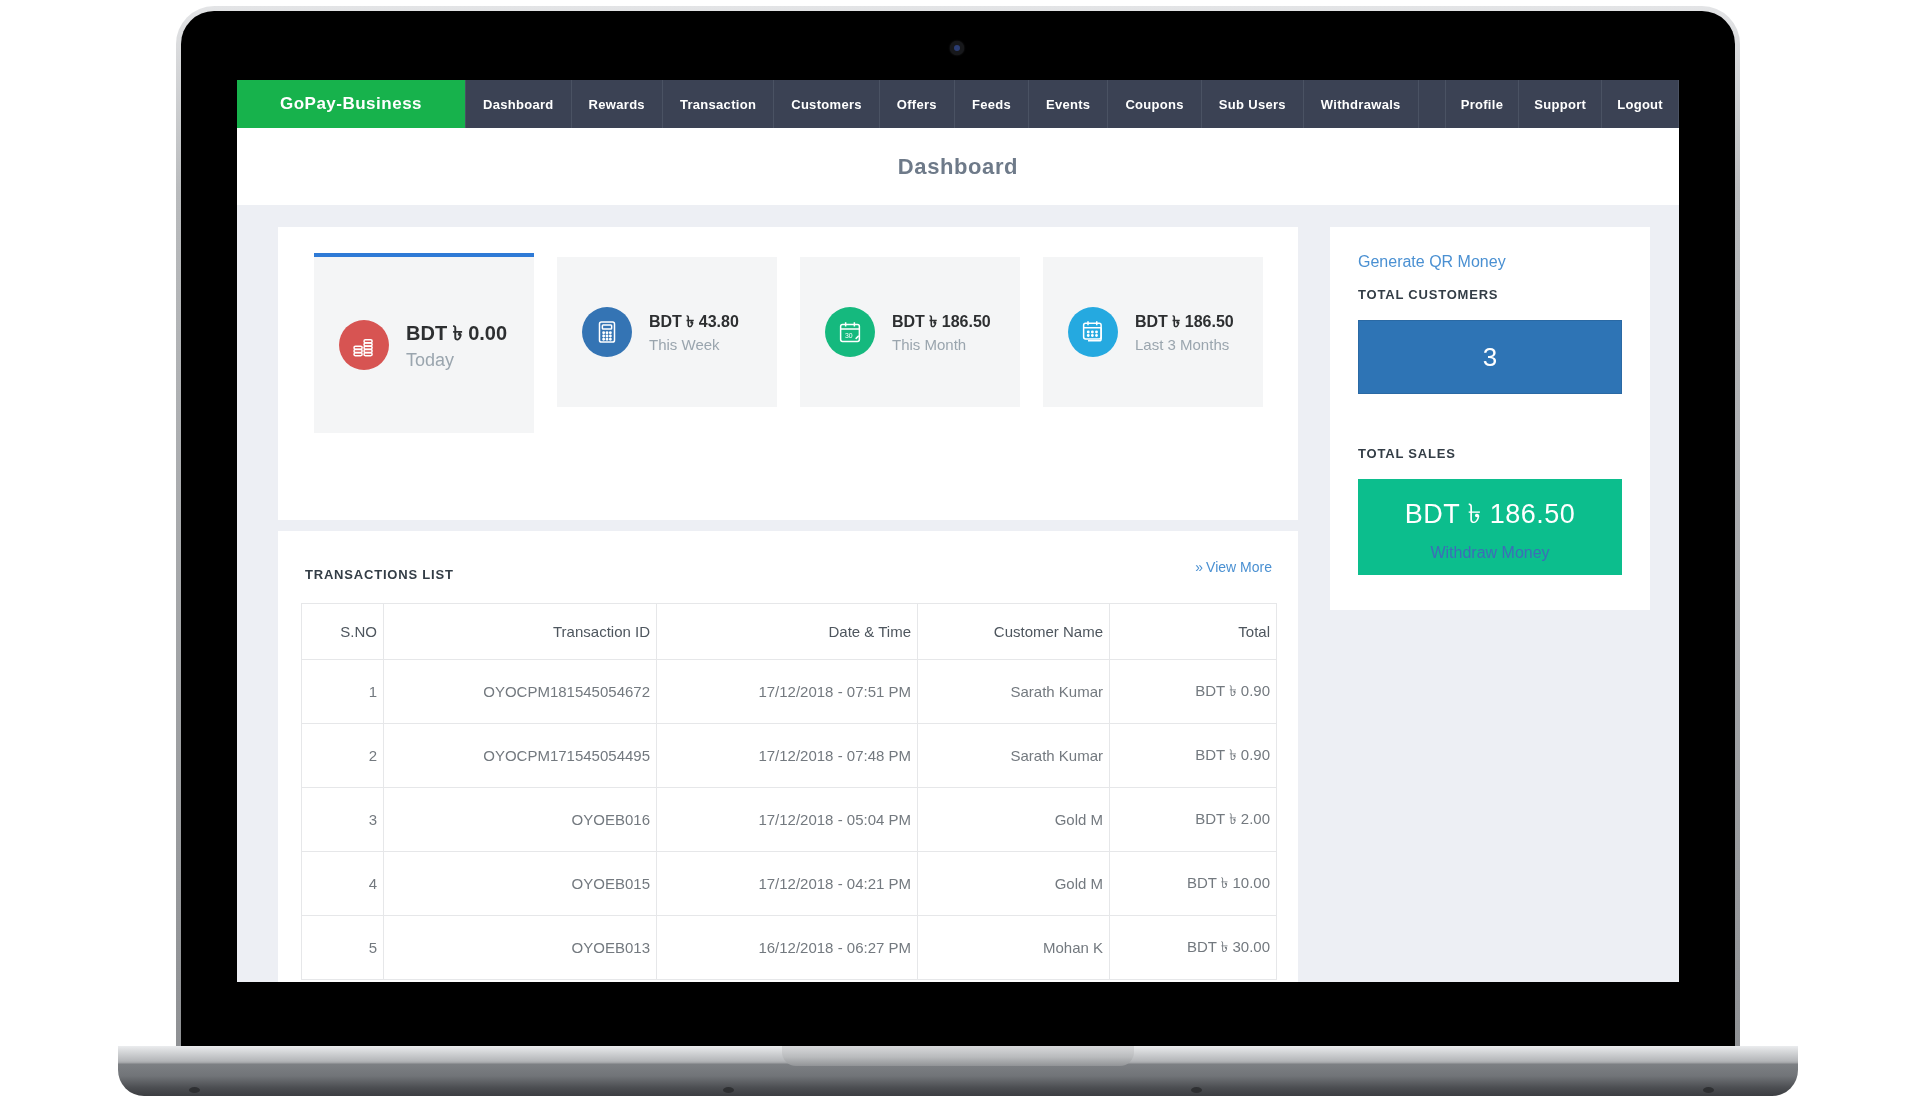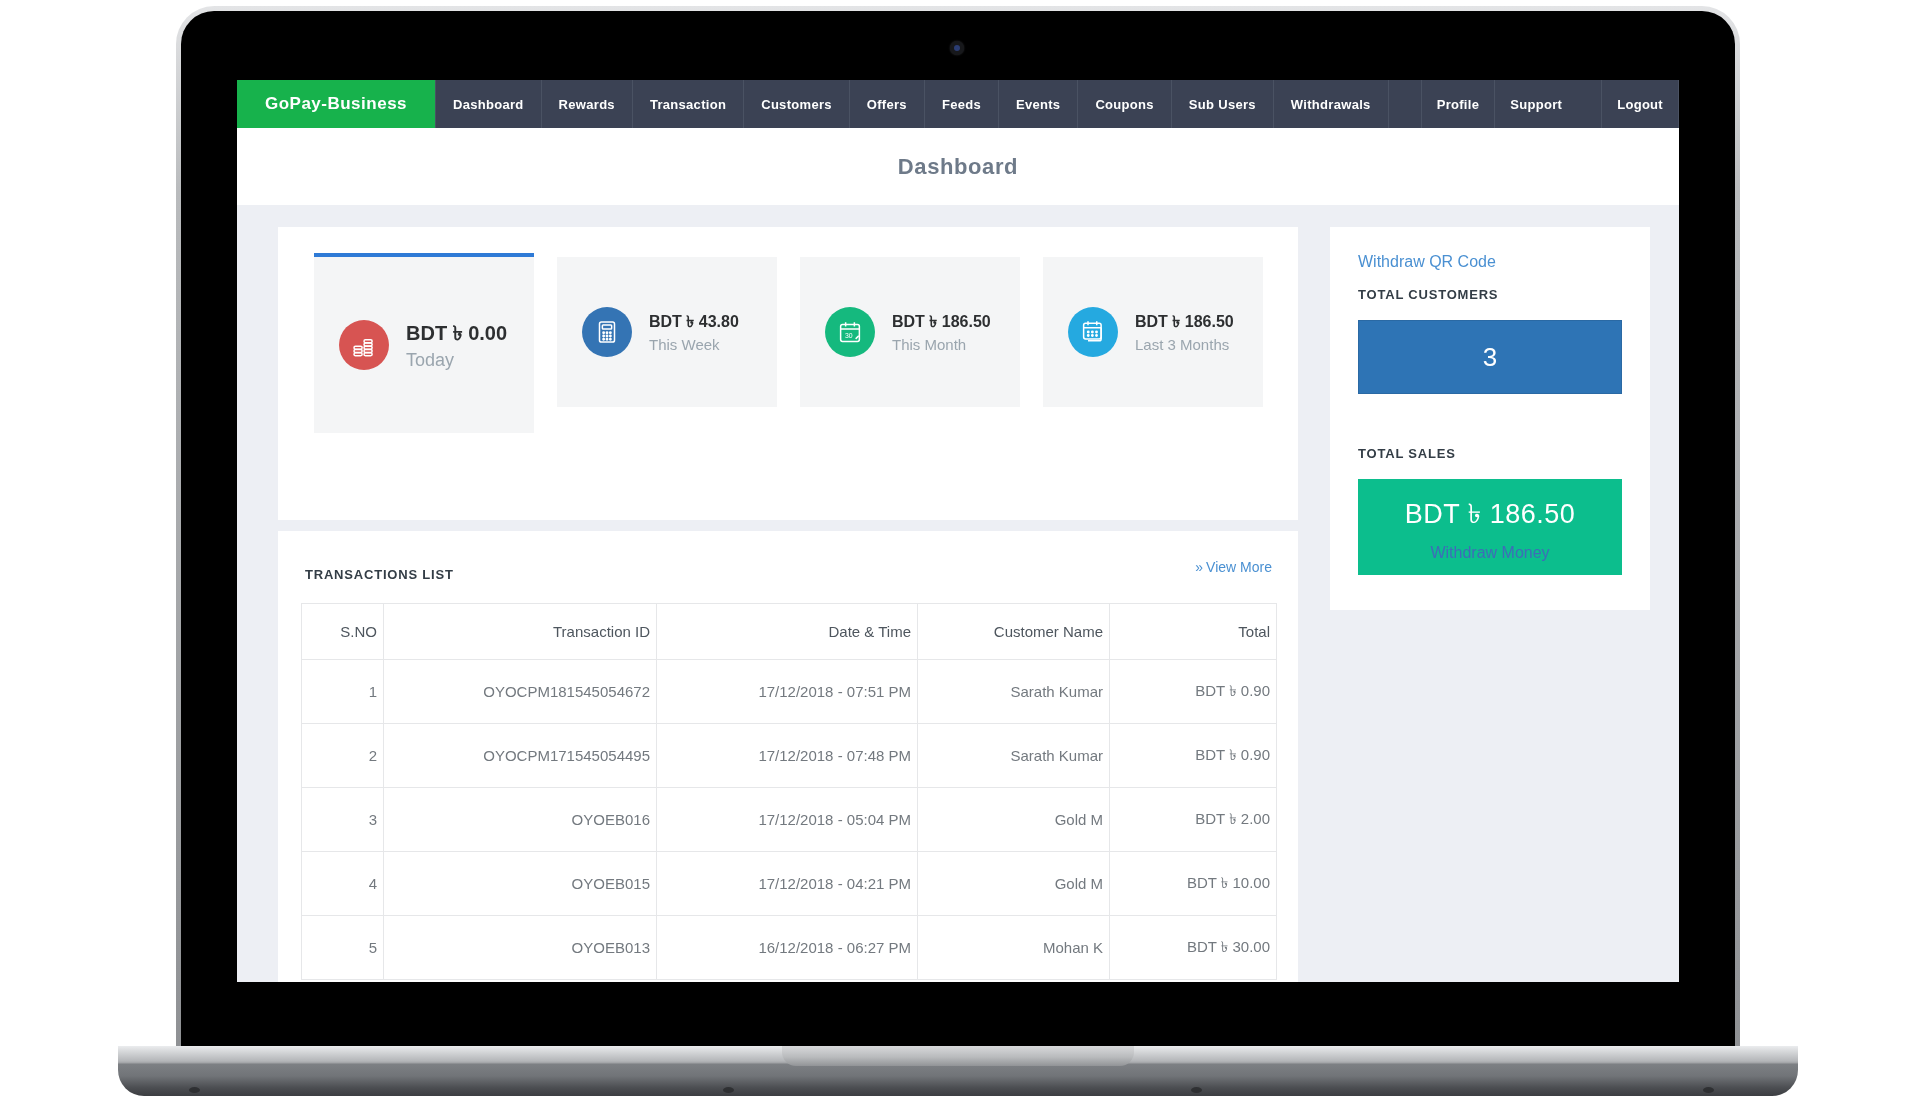--- a/index.html
+++ b/index.html
@@ -24,25 +24,25 @@
   .notch { position:absolute; left:664px; top:0; width:352px; height:20px;
            background:linear-gradient(180deg,#d8d9db 0%,#b9bbbd 55%,#929497 100%);
            border-radius:0 0 14px 14px; }
   .foot { position:absolute; bottom:3px; width:11px; height:6px; border-radius:50%; background:#2a2c2e; opacity:.85; }
 
   
   .screen { position:absolute; left:56px; top:69px; width:1442px; height:902px;
             background:#ffffff; overflow:hidden; }
 
   .navbar { display:flex; height:48px; background:#3b4254; align-items:stretch; }
-  .brand { width:198px; background:#17b24c; color:#fff; font-size:17px; font-weight:bold;
+  .brand { width:228px; background:#17b24c; color:#fff; font-size:17px; font-weight:bold;
            letter-spacing:.5px; display:flex; align-items:center; justify-content:center; }
   .tab { display:flex; align-items:center; padding:0 17px; color:#fff; font-size:13px;
          font-weight:bold; letter-spacing:.3px; border-left:1px solid #4a5263; cursor:pointer; }
-  .tab:last-child { border-right:1px solid #4a5263;margin-left:24px; }
+  .tab:last-child { border-right:1px solid #4a5263; }
   .nav-spacer { flex:1; border-left:1px solid #4a5263; }
   .tab.right { padding:0 15px; }
 
   .page-header { height:77px; background:#fff; display:flex; align-items:center; justify-content:center; }
   .page-header h1 { font-size:22px; font-weight:bold; color:#6e7a89; letter-spacing:.6px; }
 
   .page-body { position:relative; height:777px; background:#edeff4; }
 
   .card { position:absolute; background:#fff; }
   .card h2 { font-size:13px; font-weight:bold; color:#333d46; letter-spacing:.8px; }
@@ -269,21 +269,21 @@
                   <td>OYOEB013</td>
                   <td>16/12/2018 - 06:27 PM</td>
                   <td>Mohan K</td>
                   <td>BDT ৳ 30.00</td>
                 </tr>
               </tbody>
             </table>
           </section>
 
           <aside class="card side-card">
-            <a class="qr-link">Withdraw QR Code</a>
+            <a class="qr-link">Generate QR Money</a>
             <div class="side-label lbl-customers">TOTAL CUSTOMERS</div>
             <div class="box box-blue">
               <div class="big">3</div>
             </div>
             <div class="side-label lbl-sales">TOTAL SALES</div>
             <div class="box box-green">
               <div class="big">BDT ৳ 186.50</div>
               <div class="withdraw">Withdraw Money</div>
             </div>
           </aside>

